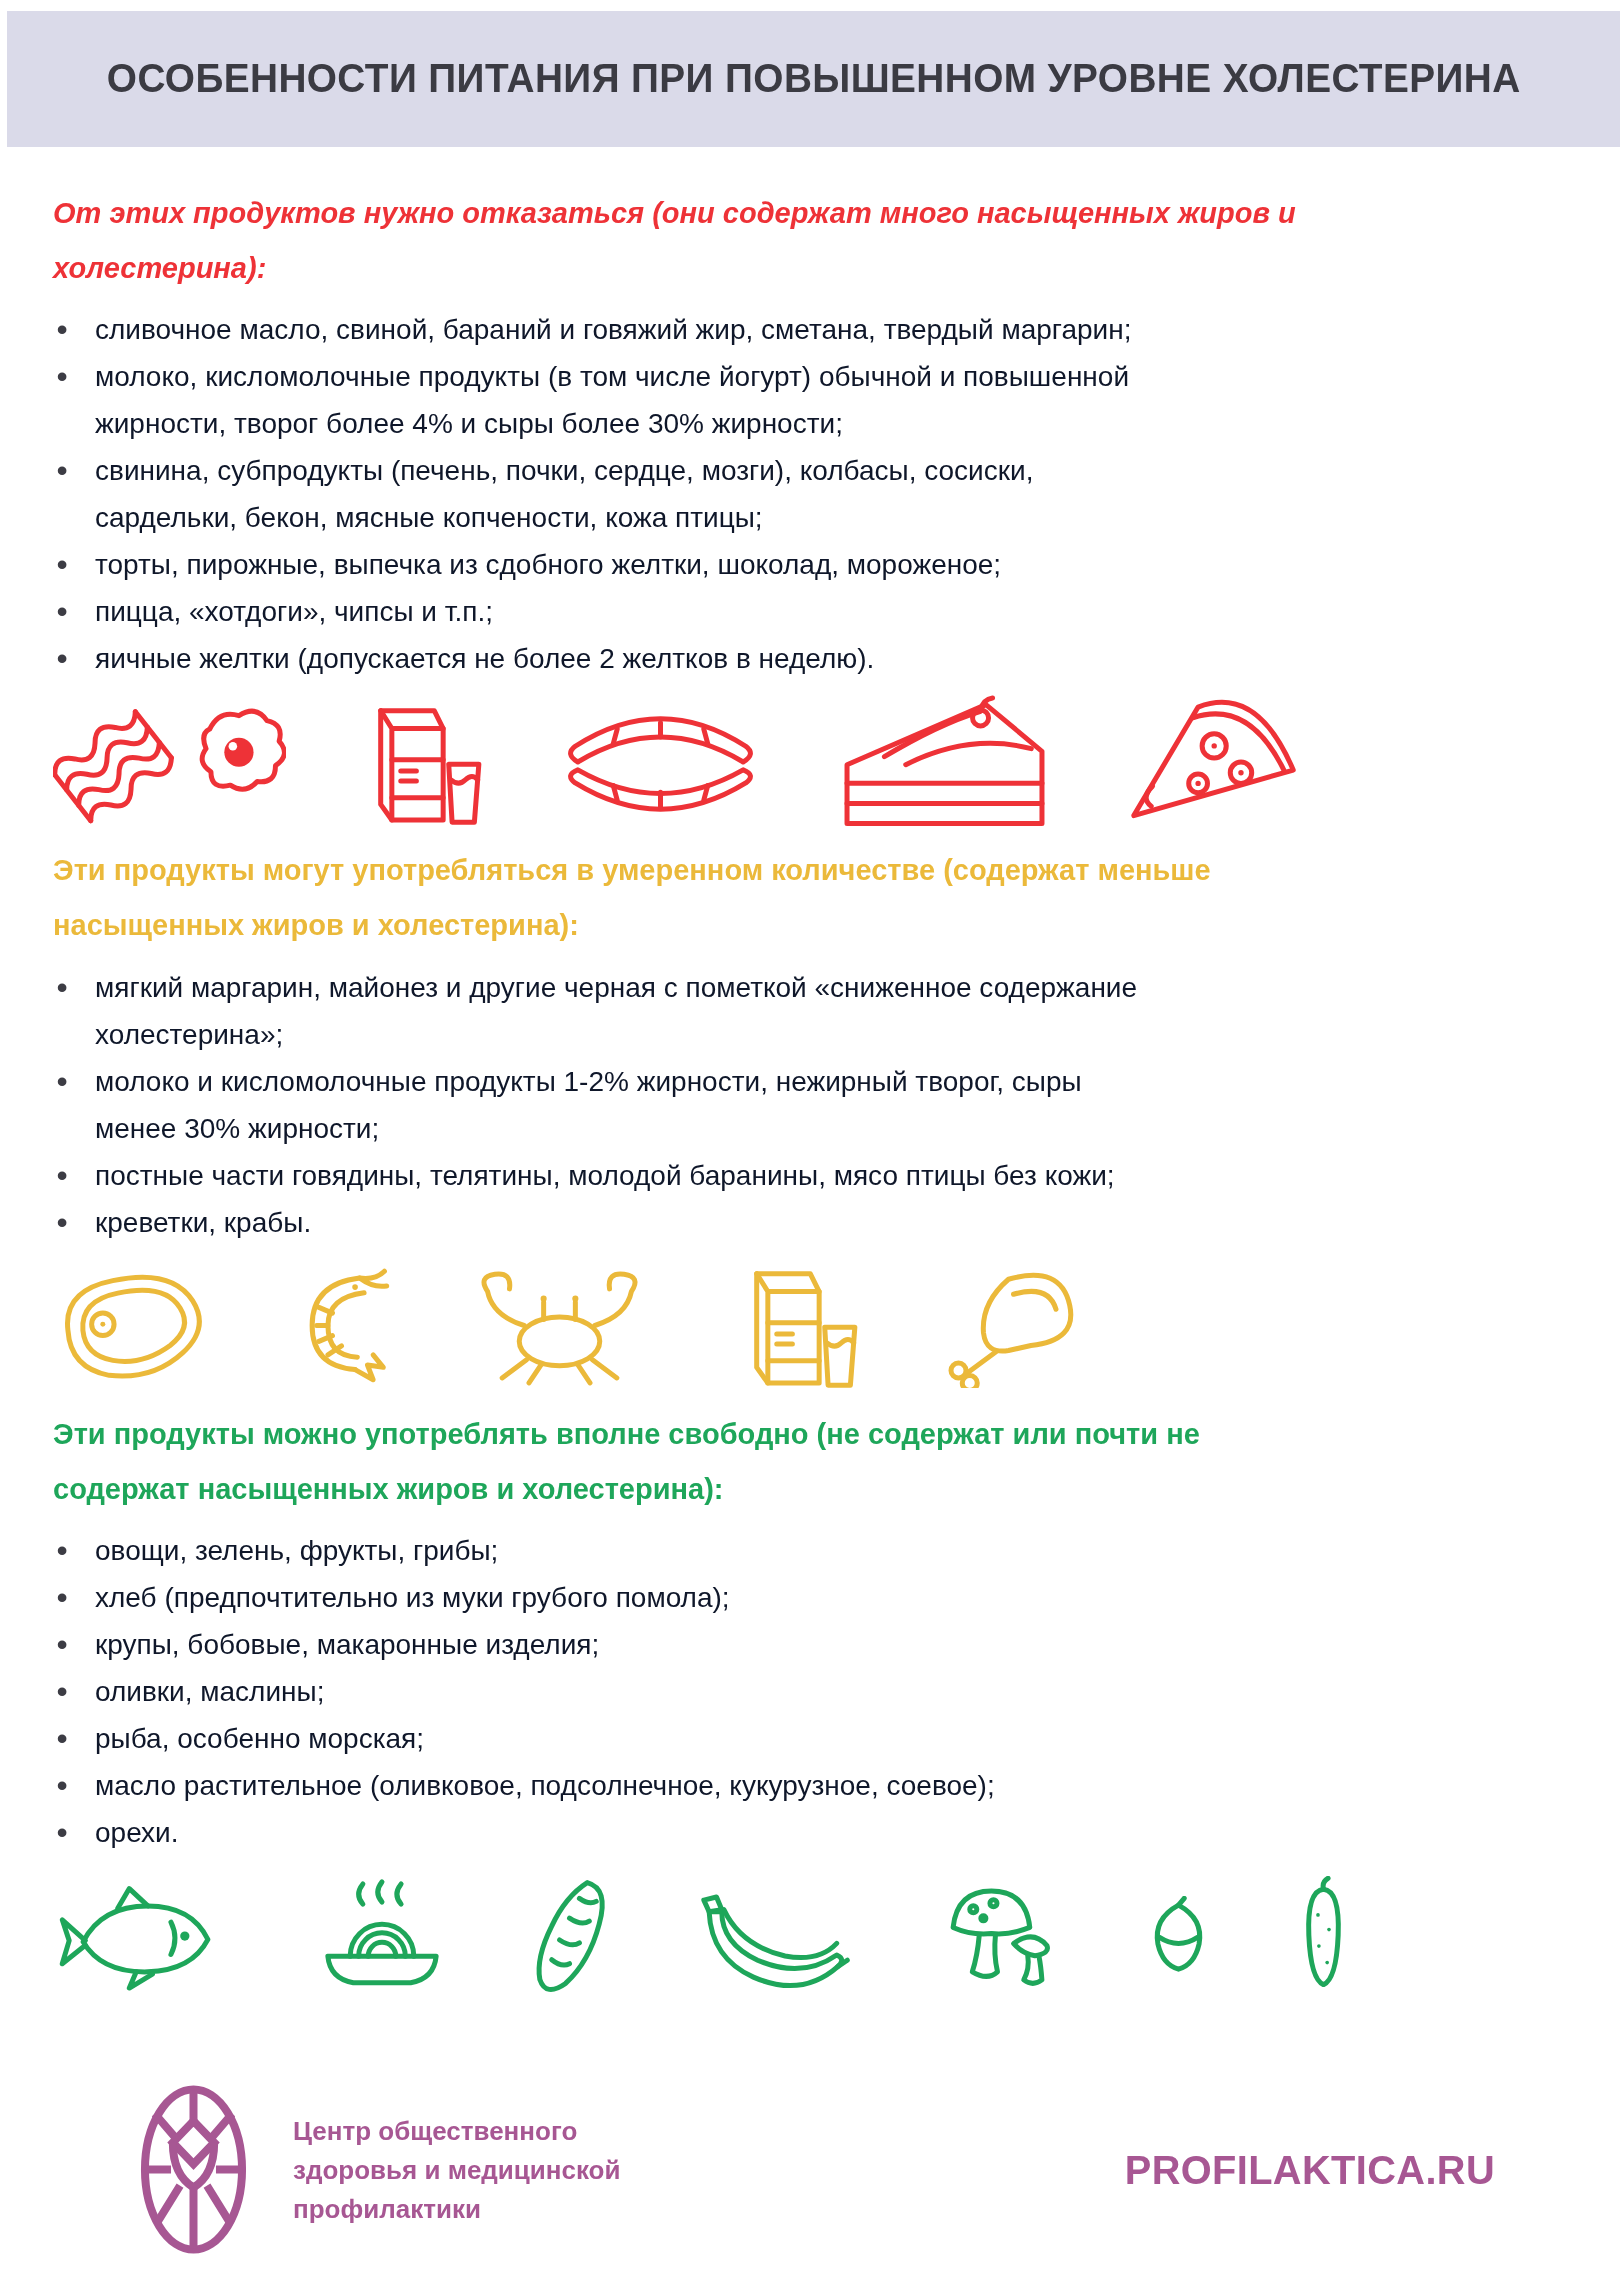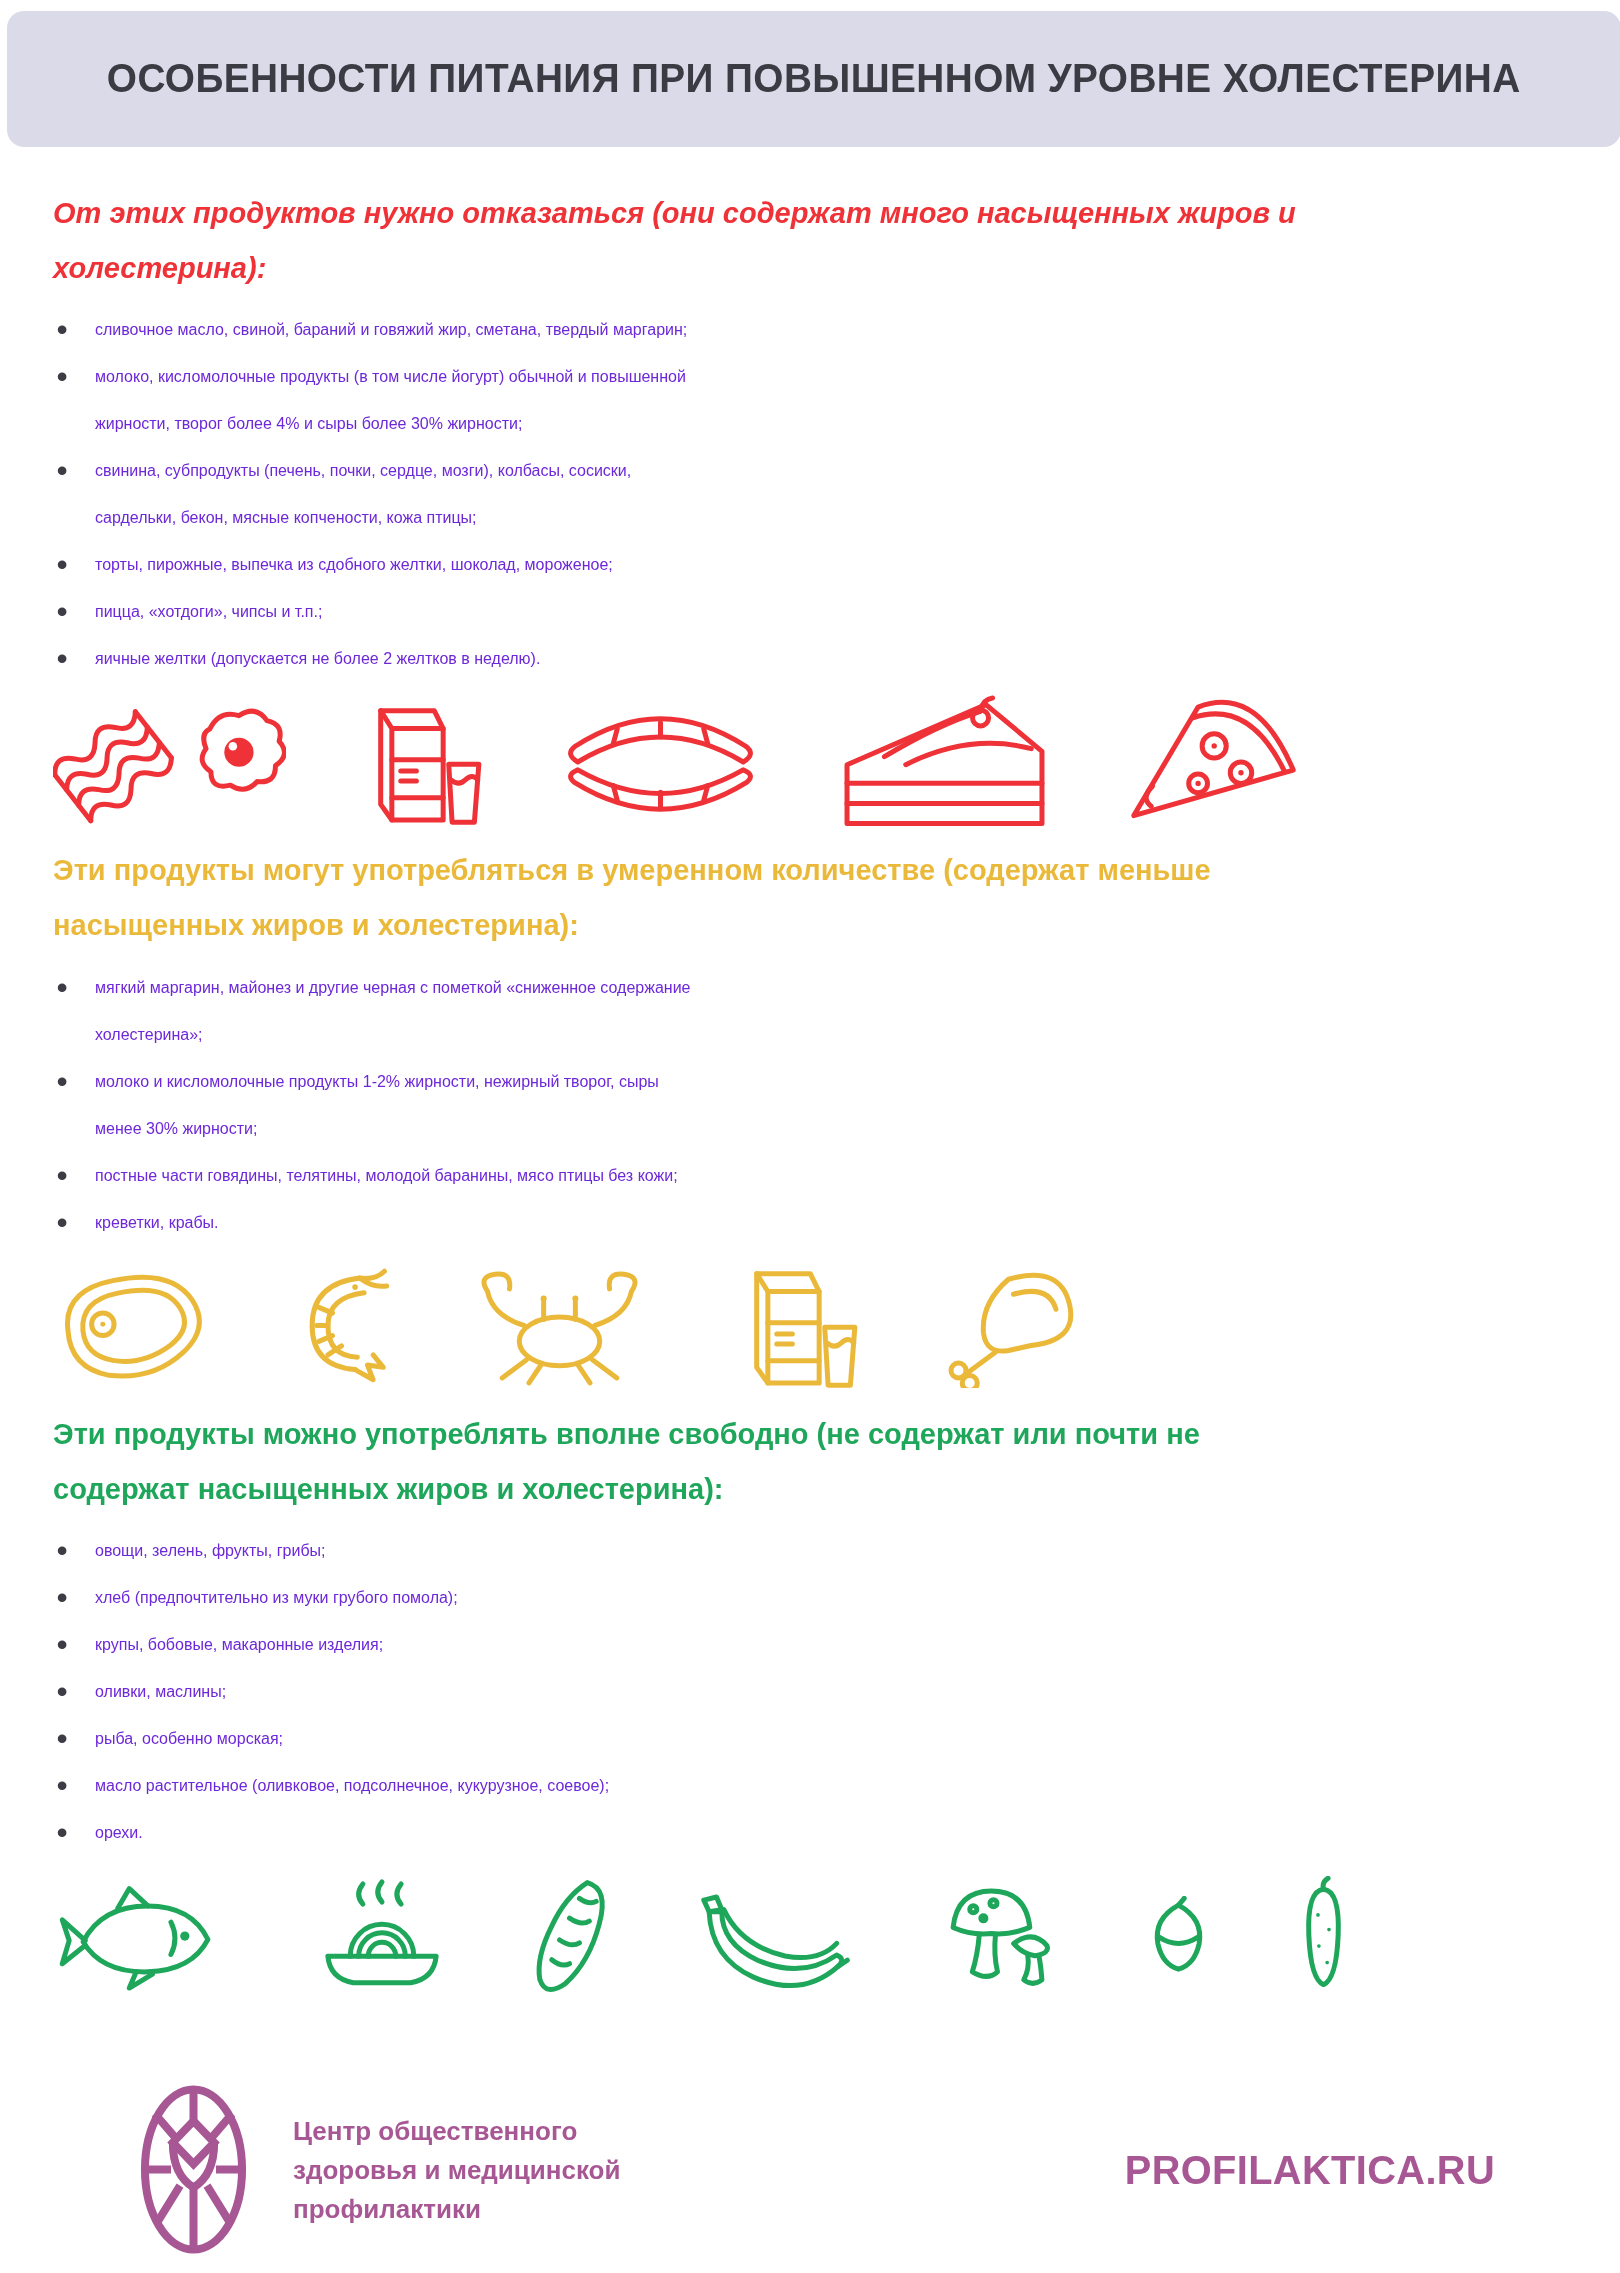--- a/index.html
+++ b/index.html
@@ -3,36 +3,36 @@
 <meta charset="utf-8">
 <style>
   html,body{margin:0;padding:0;}
   body{
     width:1621px;height:2273px;background:#ffffff;overflow:hidden;
     font-family:"Liberation Sans","DejaVu Sans",sans-serif;
     -webkit-font-smoothing:antialiased;
   }
   .band{
     margin:10.7px 0 0 7.1px;height:136px;background:#dadae9;
-    display:flex;align-items:center;justify-content:center;border-radius:17px;
+    display:flex;align-items:center;justify-content:center;
   }
   .band h1{
     margin:0;font-size:40px;font-weight:bold;color:#3b3b43;
     letter-spacing:0.4px;transform:scaleX(.97);white-space:nowrap;
   }
   .content{padding:0 53px;}
   .sec-heading{
     margin:0;font-size:29px;line-height:55px;font-weight:bold;
     white-space:pre-line;
   }
   .sec-heading.first{margin-top:39px;}
   .sec-heading.next{margin-top:14.3px;}
   ul.items{
     margin:10.7px 0 0;padding:0;list-style:none;
-    font-size:16px;line-height:47px;color:#6d28d9;white-space:pre-line;
+    font-size:28px;line-height:47px;color:#0f172a;white-space:pre-line;
   }
   ul.items li{position:relative;padding-left:42px;}
   ul.items li::before{
     content:"\2022";position:absolute;left:3.6px;top:0;
     font-size:32px;color:#3c3c44;
   }
   .icon-row{display:flex;align-items:center;margin-top:12.5px;min-height:134px;}
   .icon-row svg{flex:none;display:block;}
   .footer{
     margin-top:82px;padding:0 67px 0 87px;

